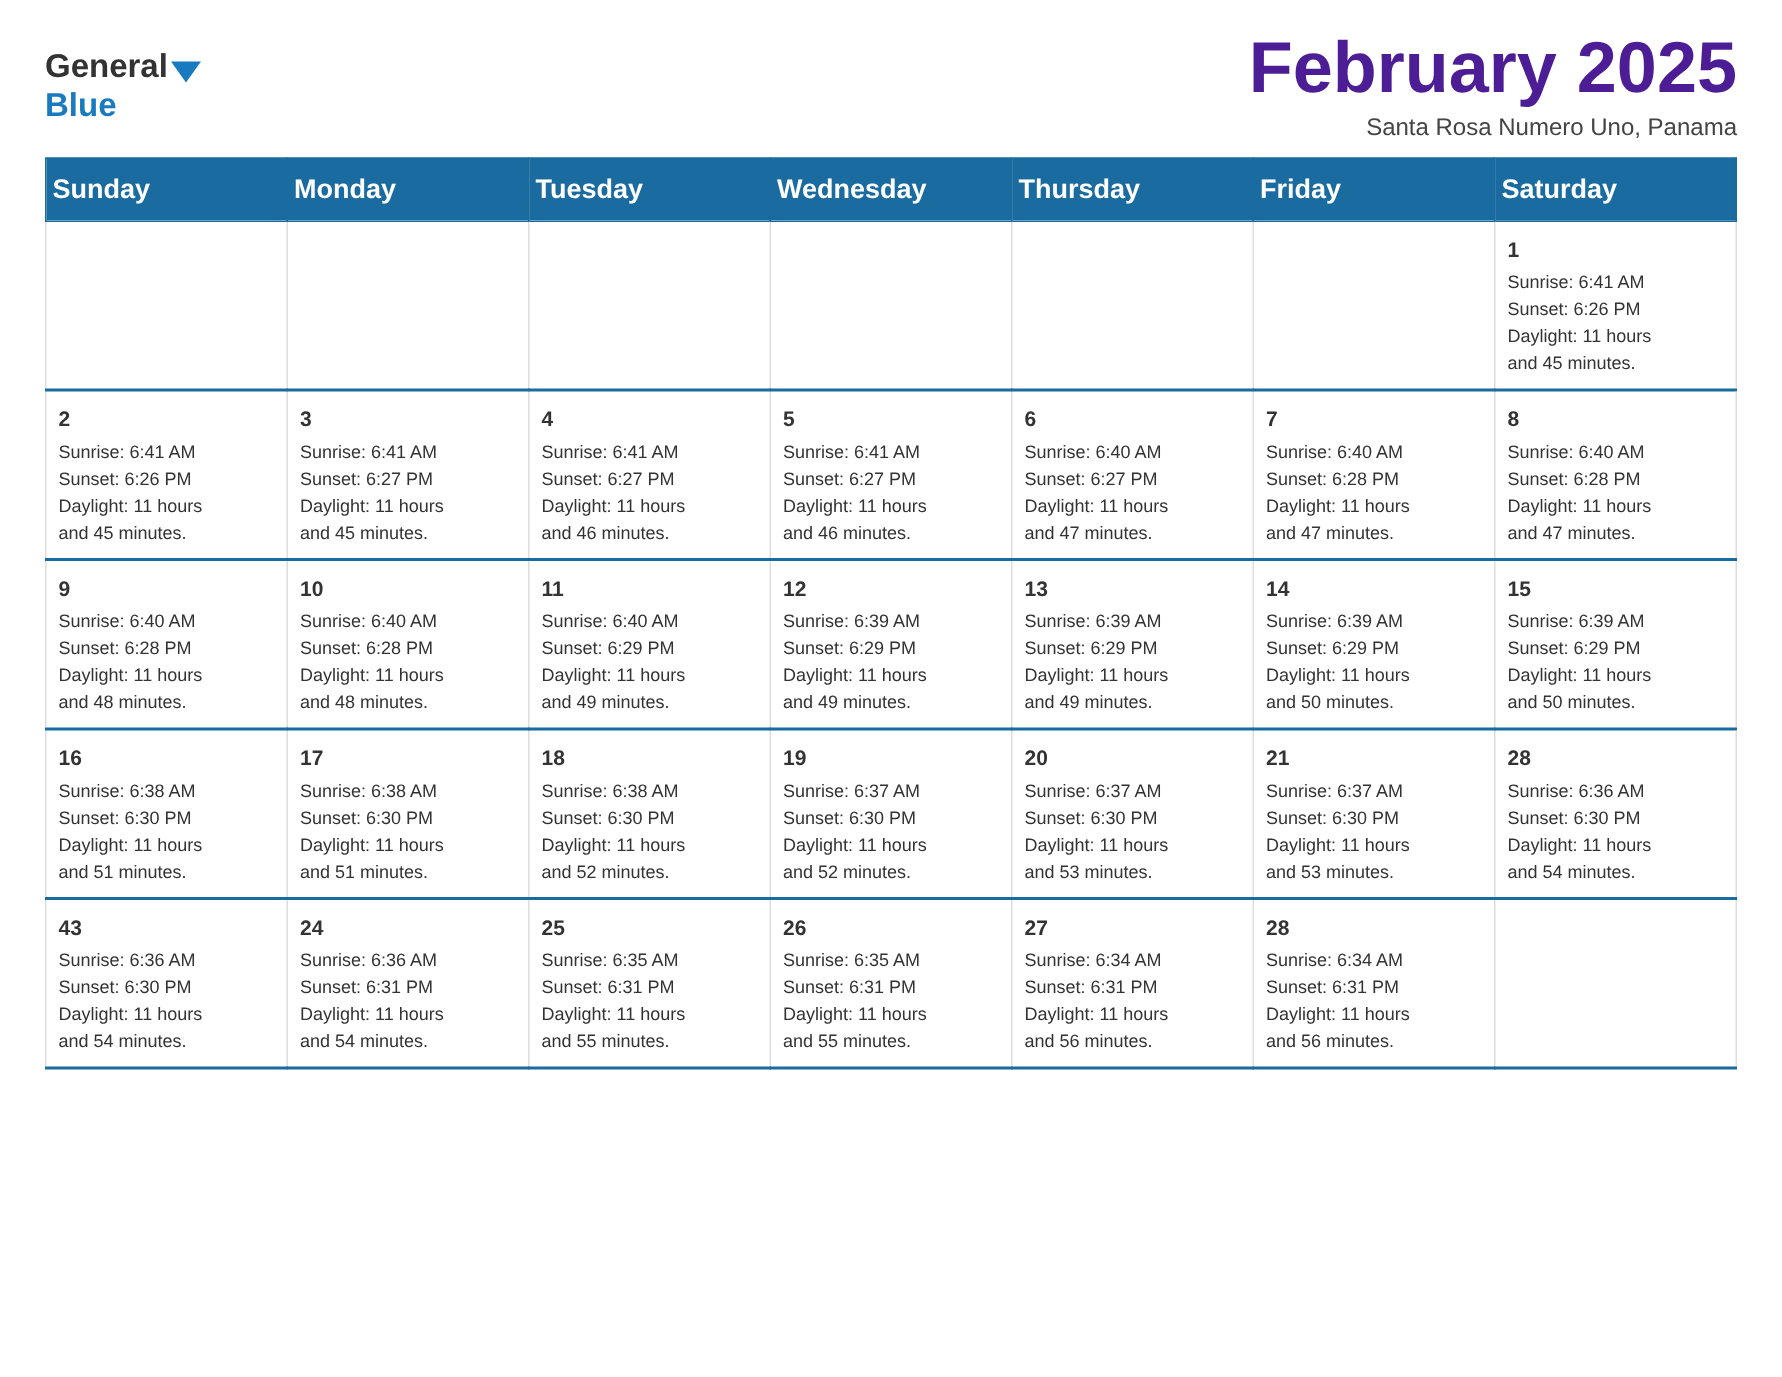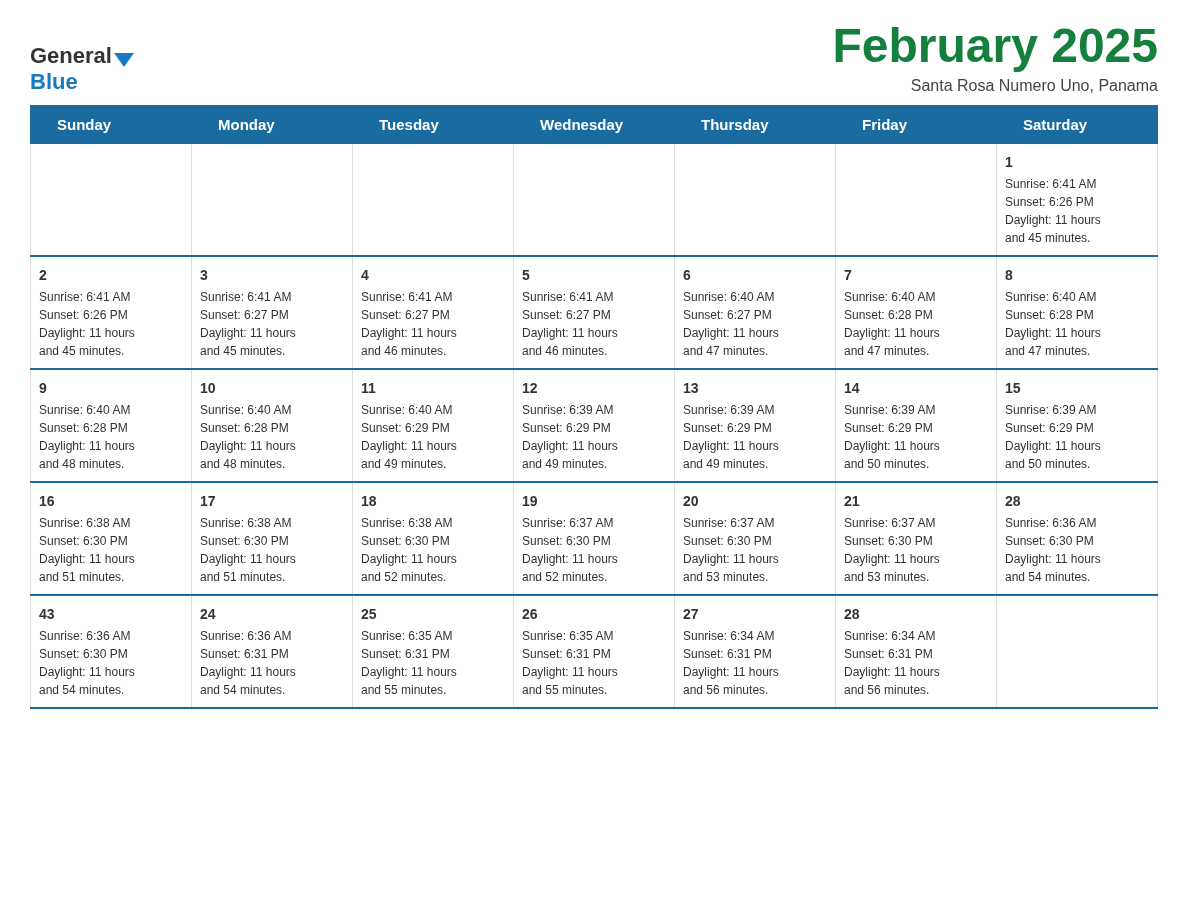--- a/index.html
+++ b/index.html
@@ -5,21 +5,21 @@
     * { box-sizing: border-box; margin: 0; padding: 0; }
     body {
       font-family: Arial, sans-serif;
       background: #fff;
       padding: 20px 30px;
       color: #333;
     }
     .header {
       display: flex;
       justify-content: space-between;
-      align-items: flex-end;
+      align-items: center;
       margin-bottom: 10px;
     }
     .logo {
       display: flex;
       flex-direction: column;
       align-items: flex-start;
     }
     .logo-text {
       display: flex;
       align-items: center;
@@ -43,41 +43,41 @@
       font-size: 22px;
       font-weight: bold;
       margin-top: 30px;
     }
     .title-area {
       text-align: right;
     }
     .month-title {
       font-size: 48px;
       font-weight: bold;
-      color: #15803d;
+      color: #4c1d95;
       line-height: 1.1;
     }
     .subtitle {
       font-size: 16px;
       color: #444;
       margin-top: 4px;
     }
     .calendar {
       width: 100%;
       border-collapse: collapse;
       margin-top: 10px;
     }
     .calendar thead tr {
       background-color: #1a6ba0;
     }
     .calendar thead th {
       color: #fff;
-      font-size: 15px;
-      font-weight: bold;
-      padding: 10px 26px;
+      font-size: 18px;
+      font-weight: bold;
+      padding: 10px 4px;
       text-align: left;
       border: 1px solid #1a6ba0;
     }
     .calendar tbody tr {
       border-bottom: 2px solid #1a6ba0;
     }
     .calendar tbody td {
       vertical-align: top;
       padding: 8px 8px;
       border: 1px solid #ddd;

